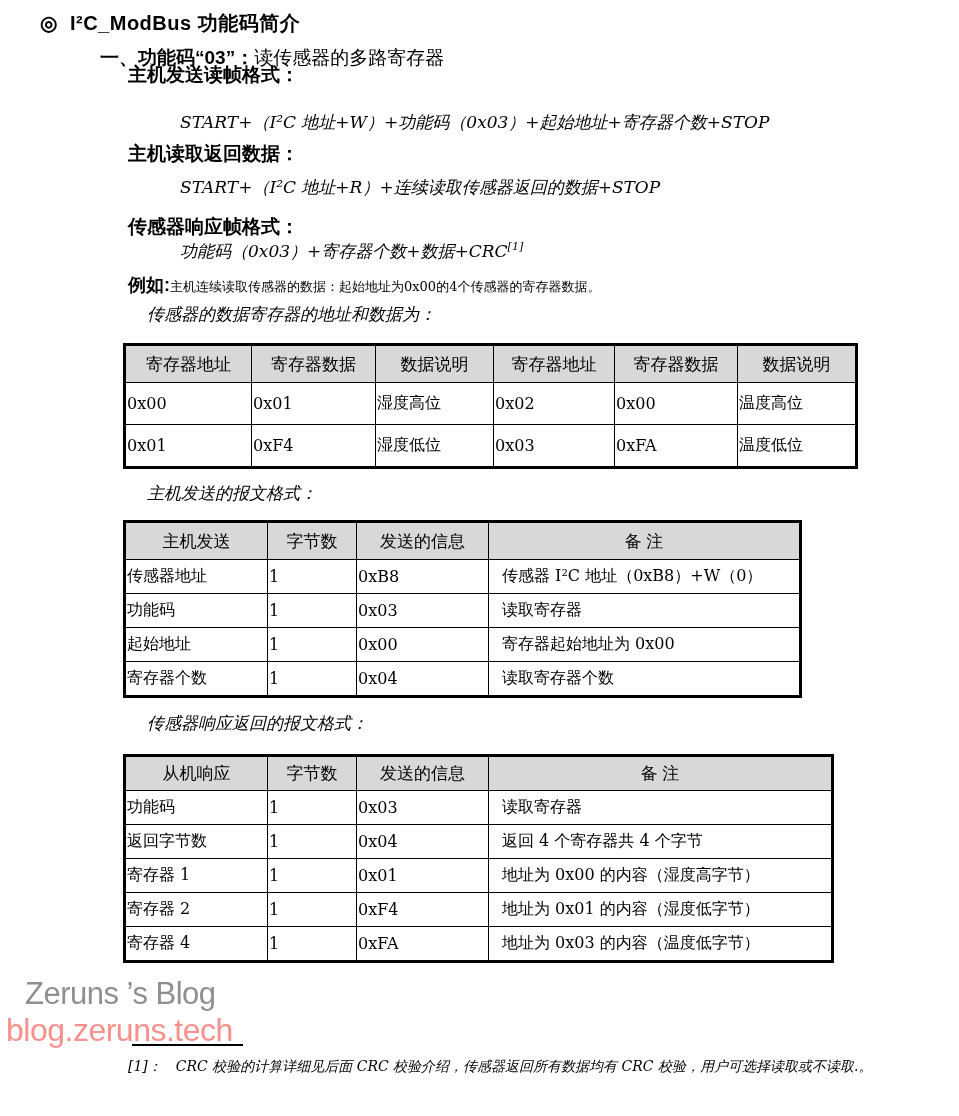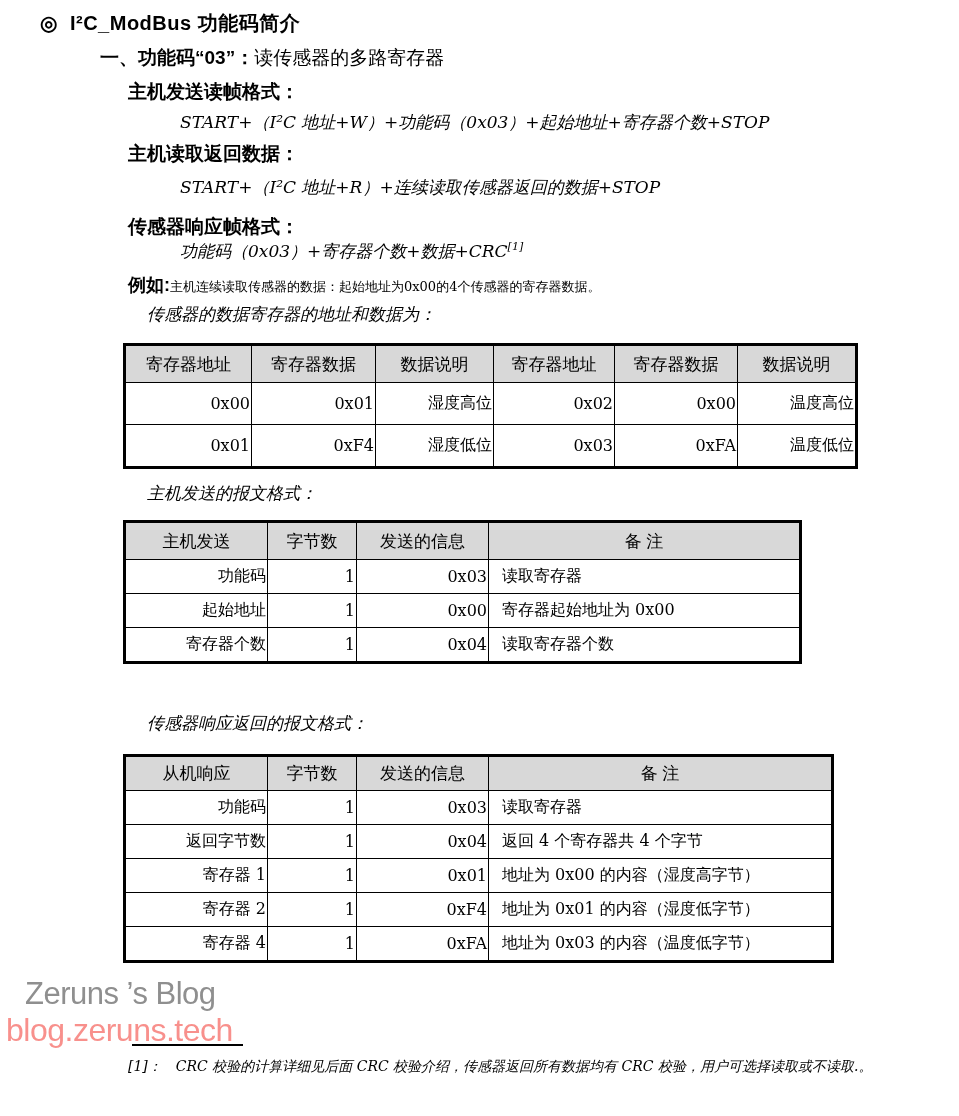--- a/index.html
+++ b/index.html
@@ -10,41 +10,41 @@
   }
   .abs{position:absolute;white-space:nowrap;}
   .hei{font-family:"Liberation Sans",sans-serif;font-weight:bold;}
   .song{font-family:"DejaVu Serif","Liberation Serif",serif;font-weight:normal;font-style:italic;}
 
   .title{top:10px;left:40px;font-size:20px;letter-spacing:0.5px;}
   .title .marker{display:inline-block;margin-right:12px;}
   .section-line{top:45px;left:100px;font-size:19px;}
   .section-line .rest{font-weight:normal;font-family:"DejaVu Serif","Liberation Serif",serif;}
   .subheading{font-size:19px;left:128px;}
-  .h1{top:79px;font-family:Liberation Mono, monospace;} .h2{top:141px;} .h3{top:206px;margin-top:8px;}
+  .h1{top:62px;font-family:Liberation Mono, monospace;} .h2{top:141px;} .h3{top:206px;margin-top:8px;}
   .frameline{font-size:17px;left:180px;}
   .l1{top:111px;} .l2{top:176px;} .l3{top:240px;}
   .sup{font-size:11px;vertical-align:super;}
   .example{top:273px;left:128px;font-size:18px;}
   .example .rest{font-family:"DejaVu Serif","Liberation Serif",serif;font-weight:normal;font-size:13px;text-align:right;}
   .caption{font-size:17px;left:147px;}
   .cap1{top:303px;} .cap2{top:482px;} .cap3{top:712px;}
 
   table.t{
     position:absolute;border-collapse:collapse;table-layout:fixed;
     border:3px solid #000;background:#fff;
   }
   table.t th,table.t td{border:1px solid #000;overflow:hidden;}
   table.t th{
     background:#d8d8d8;font-family:"Liberation Sans",sans-serif;
     font-weight:normal;font-size:17px;text-align:center;vertical-align:middle;
   }
   table.t td{
     font-family:"DejaVu Serif","Liberation Serif",serif;font-size:16px;
-    text-align:right;vertical-align:middle;
+    text-align:left;vertical-align:middle;
   }
   .t1{top:343px;left:123px;width:712px;}
   .t1 th{height:34px;} .t1 td{height:39px;}
   .t1 th:nth-child(1){width:123px;} .t1 th:nth-child(2){width:121px;}
   .t1 th:nth-child(3){width:115px;} .t1 th:nth-child(4){width:118px;}
   .t1 th:nth-child(5){width:120px;} .t1 th:nth-child(6){width:115px;}
 
   .t2{top:520px;left:123px;width:662px;}
   .t2 th{height:34px;} .t2 td{height:31px;}
   .t2 th:nth-child(1){width:139px;} .t2 th:nth-child(2){width:86px;}
@@ -128,20 +128,26 @@
     <thead>
       <tr>
         <th>主机发送</th>
         <th>字节数</th>
         <th>发送的信息</th>
         <th>备 注</th>
       </tr>
     </thead>
     <tbody>
       <tr>
+        <td>传感器地址</td>
+        <td>1</td>
+        <td>0xB8</td>
+        <td>传感器 I²C 地址（0xB8）+W（0）</td>
+      </tr>
+      <tr>
         <td>功能码</td>
         <td>1</td>
         <td>0x03</td>
         <td>读取寄存器</td>
       </tr>
       <tr>
         <td>起始地址</td>
         <td>1</td>
         <td>0x00</td>
         <td>寄存器起始地址为 0x00</td>

